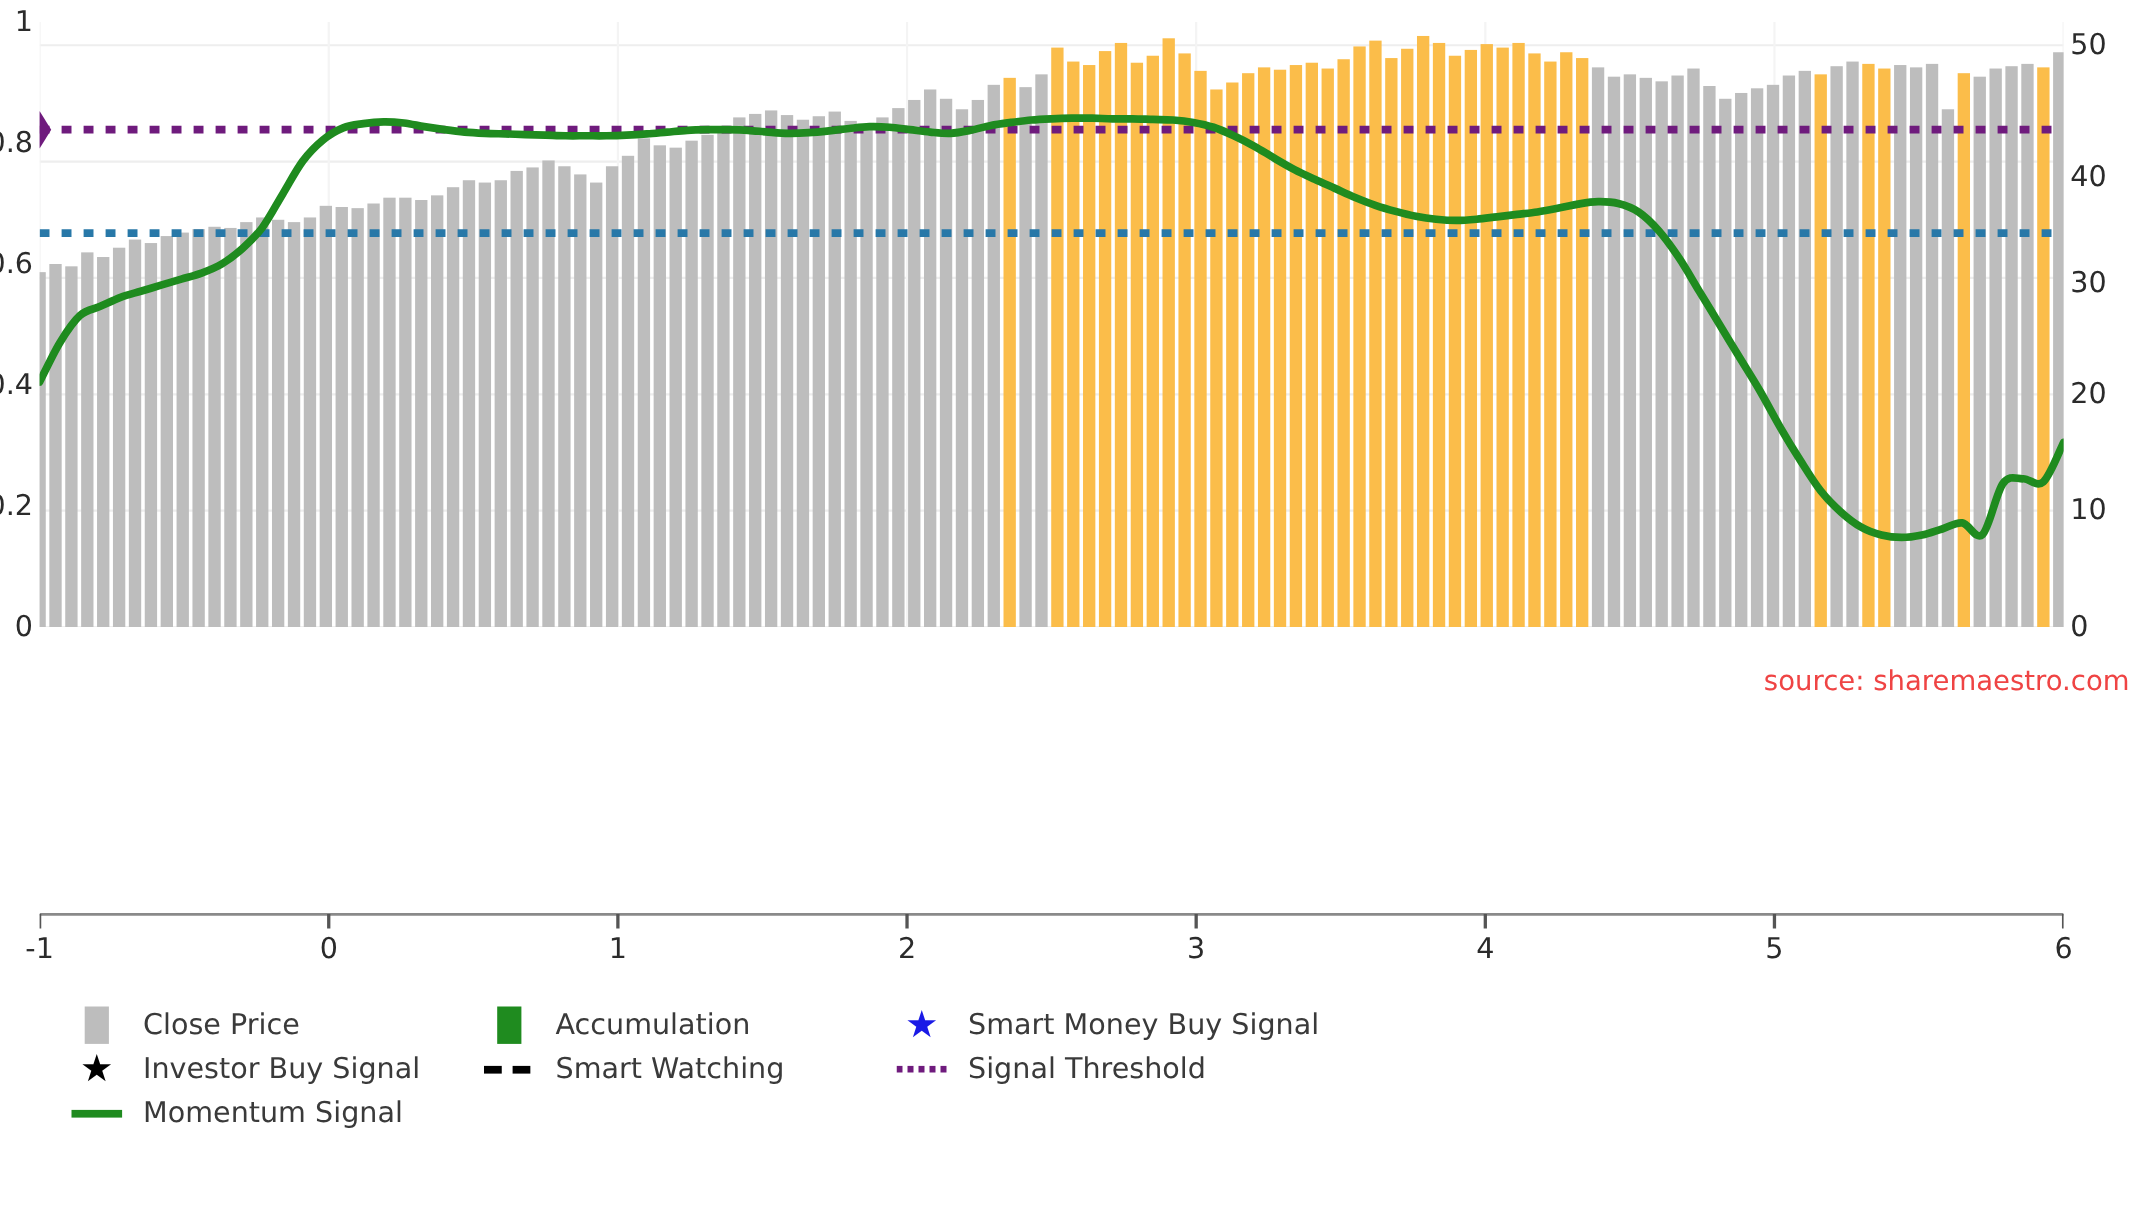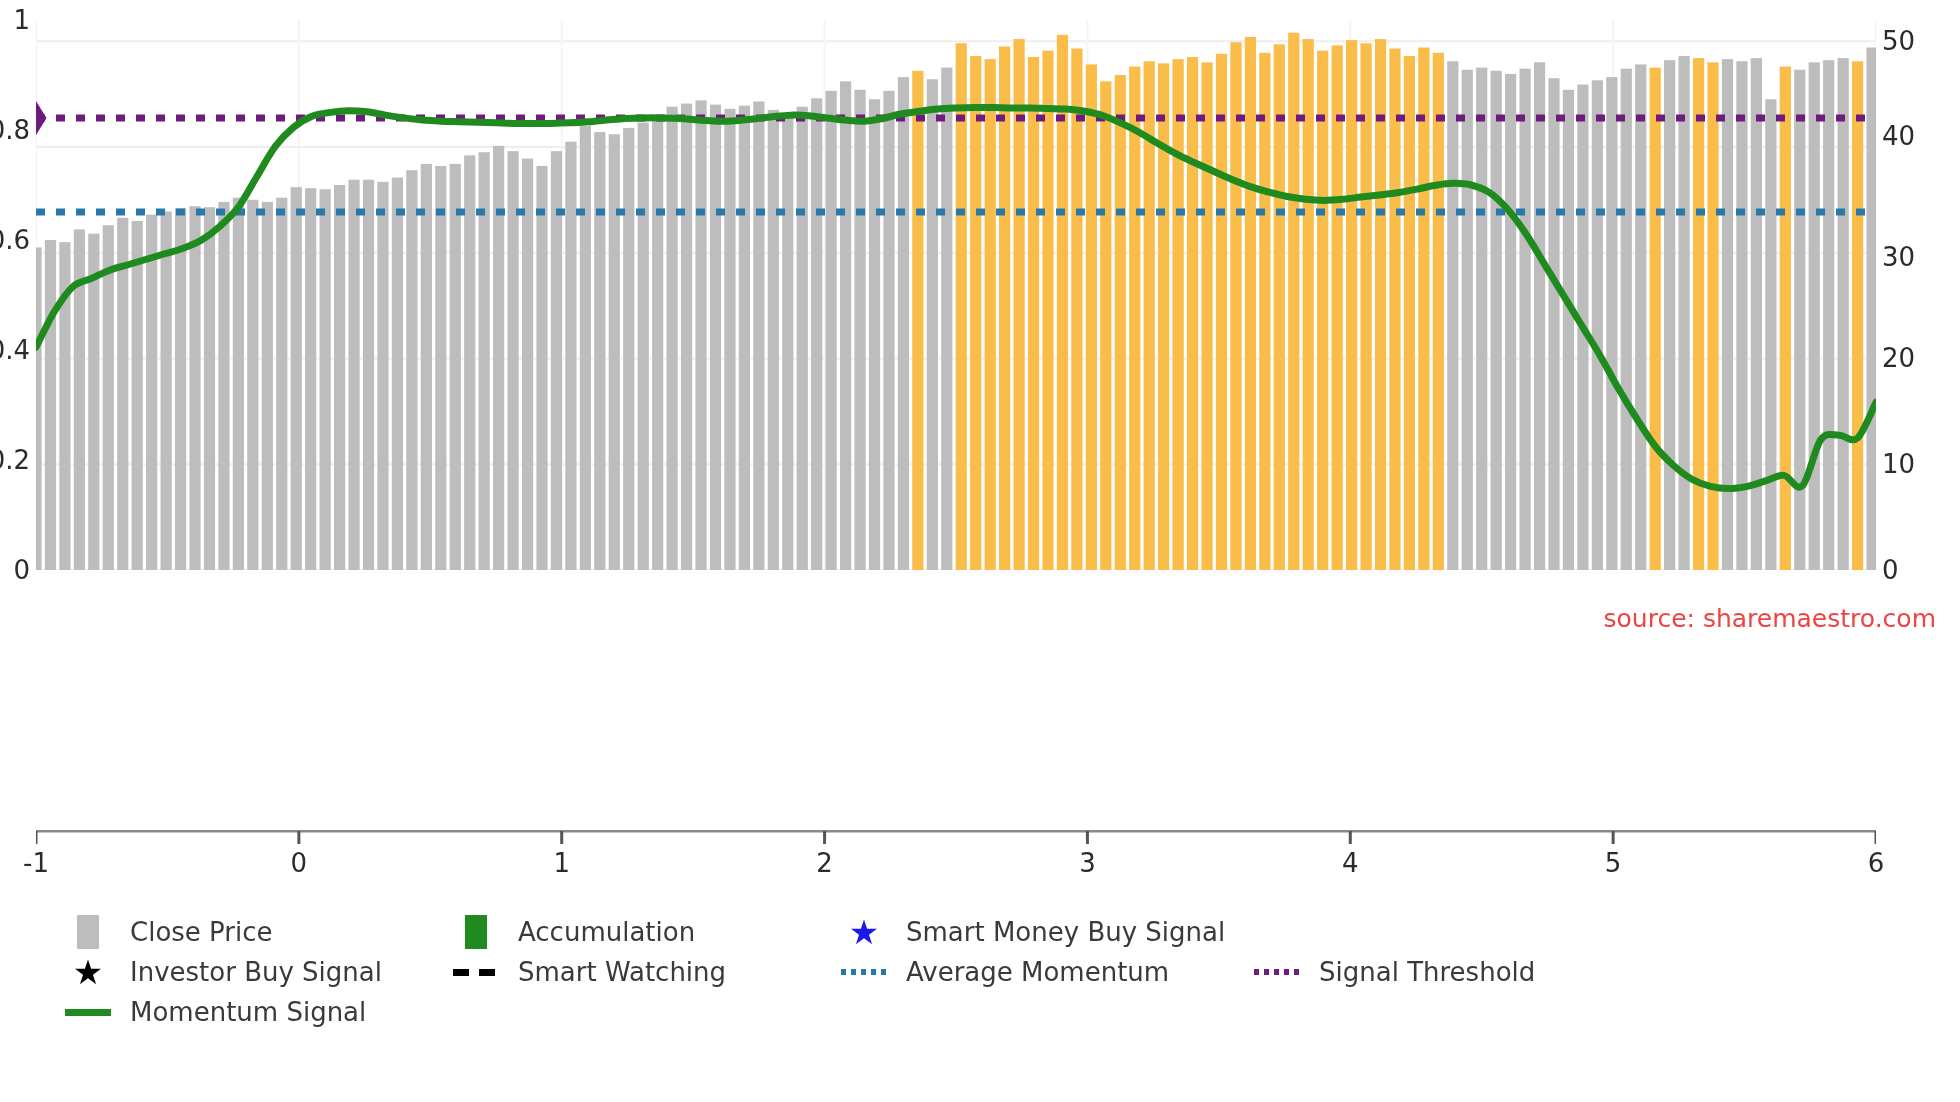--- a/index.html
+++ b/index.html
@@ -13,21 +13,21 @@
   .xlab{transform:translateX(-50%);top:0;}
 
   #ylabs-left{position:absolute;left:0;top:20px;width:30px;height:550px;}
   #ylabs-right{position:absolute;left:1882px;top:20px;width:70px;height:550px;}
   #xlabs{position:absolute;left:36px;top:848px;width:1840px;height:40px;}
 
   .source-note{position:absolute;right:24px;top:604px;color:#ef4444;font-size:25px;
                font-family:"DejaVu Sans",sans-serif;}
 
   .legend{position:absolute;left:0;top:912px;width:1960px;}
-  .legend-row{display:flex;width:1960px;gap:13px;}
+  .legend-row{display:flex;width:1960px;}
   .legend-item{display:flex;align-items:center;height:40px;}
   .legend-item .lbl{color:#3a3a3a;font-size:26px;font-family:"DejaVu Sans",sans-serif;white-space:nowrap;}
   .swatch{width:56px;display:flex;align-items:center;justify-content:center;margin-right:14px;flex:none;}
   .sw-box{width:22px;height:34px;display:block;}
   .sw-line{width:46px;height:7px;display:block;}
   .sw-star{font-size:34px;line-height:34px;}
 
   .dot-d{width:46px;height:6px;background-repeat:repeat-x;background-size:10px 6px;}
 
   svg{display:block;}
@@ -43,21 +43,21 @@
       <div class="axis-label ylab-left" style="top: 330px;">0.4</div>
       <div class="axis-label ylab-left" style="top: 220px;">0.6</div>
       <div class="axis-label ylab-left" style="top: 110px;">0.8</div>
       <div class="axis-label ylab-left" style="top: 0px;">1</div>
     </div>
   <div id="ylabs-right">
       <div class="axis-label ylab-right" style="top: 550px;">0</div>
       <div class="axis-label ylab-right" style="top: 444.231px;">10</div>
       <div class="axis-label ylab-right" style="top: 338.462px;">20</div>
       <div class="axis-label ylab-right" style="top: 237px;">30</div>
-      <div class="axis-label ylab-right" style="top: 116px;">40</div>
+      <div class="axis-label ylab-right" style="top: 141px;">40</div>
       <div class="axis-label ylab-right" style="top: 21.1538px;">50</div>
     </div>
 
   <div class="plot-area">
     <svg id="plot-svg" width="1840" height="550" viewBox="0 0 1840 550">
         <g>
           <line x1="0" y1="550" x2="1840" y2="550" stroke="#eeeeee" stroke-width="2"></line>
           <line x1="0" y1="444.2307692307692" x2="1840" y2="444.2307692307692" stroke="#eeeeee" stroke-width="2"></line>
           <line x1="0" y1="338.46153846153845" x2="1840" y2="338.46153846153845" stroke="#eeeeee" stroke-width="2"></line>
           <line x1="0" y1="232.69230769230774" x2="1840" y2="232.69230769230774" stroke="#eeeeee" stroke-width="2"></line>
@@ -266,26 +266,20 @@
             <span class="sw-star" style="color: rgb(0, 0, 0);">★</span>
           </span>
           <span class="lbl">Investor Buy Signal</span>
         </div>
         <div class="legend-item" style="width: 375px;">
           <span class="swatch">
             <span class="dot-d" style="height: 7px; background-image: linear-gradient(to right, rgb(0, 0, 0) 62%, transparent 62%); background-size: 26px 7px;"></span>
           </span>
           <span class="lbl">Smart Watching</span>
         </div>
-        <div class="legend-item" style="width: 400px;">
-          <span class="swatch">
-            <span class="dot-d" style="background-image: linear-gradient(to right, rgb(40, 120, 168) 50%, transparent 50%);"></span>
-          </span>
-          <span class="lbl">Average Momentum</span>
-        </div>
         <div class="legend-item">
           <span class="swatch">
             <span class="dot-d" style="background-image: linear-gradient(to right, rgb(111, 27, 125) 50%, transparent 50%);"></span>
           </span>
           <span class="lbl">Signal Threshold</span>
         </div>
       </div>
     <div class="legend-row" id="legend-row-2">
         <div class="legend-item" style="margin-left: 60px;">
           <span class="swatch">

